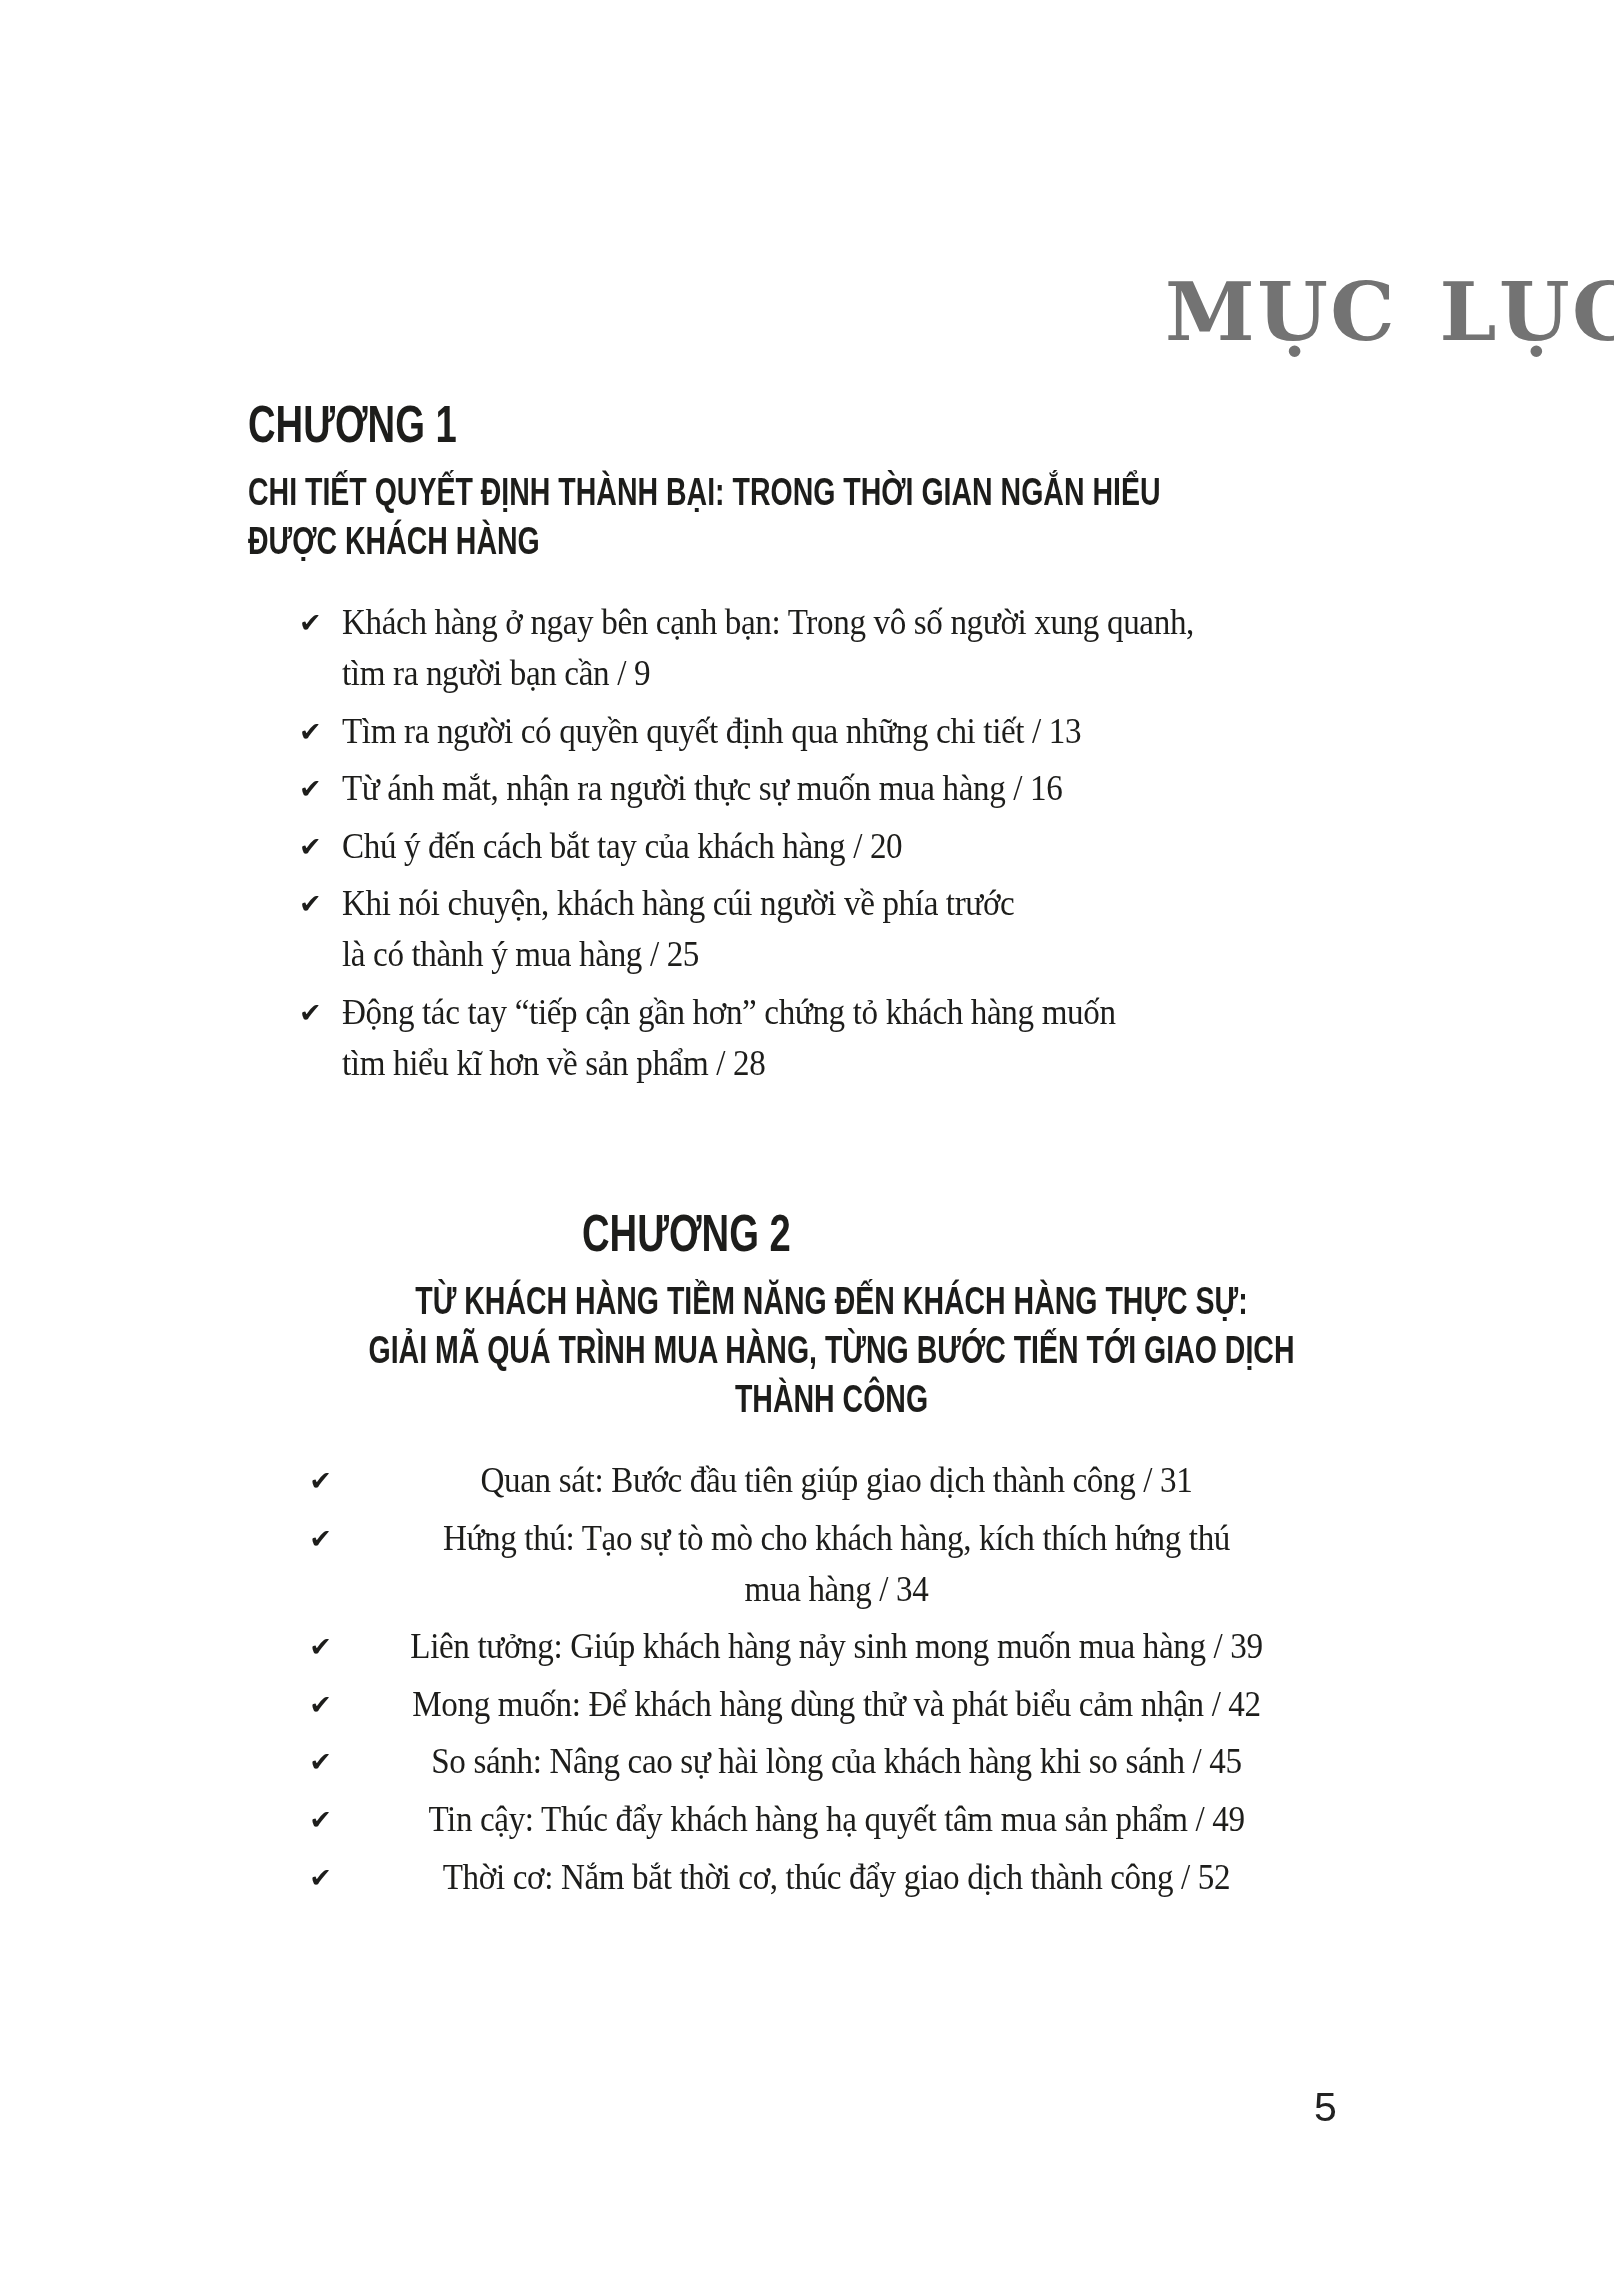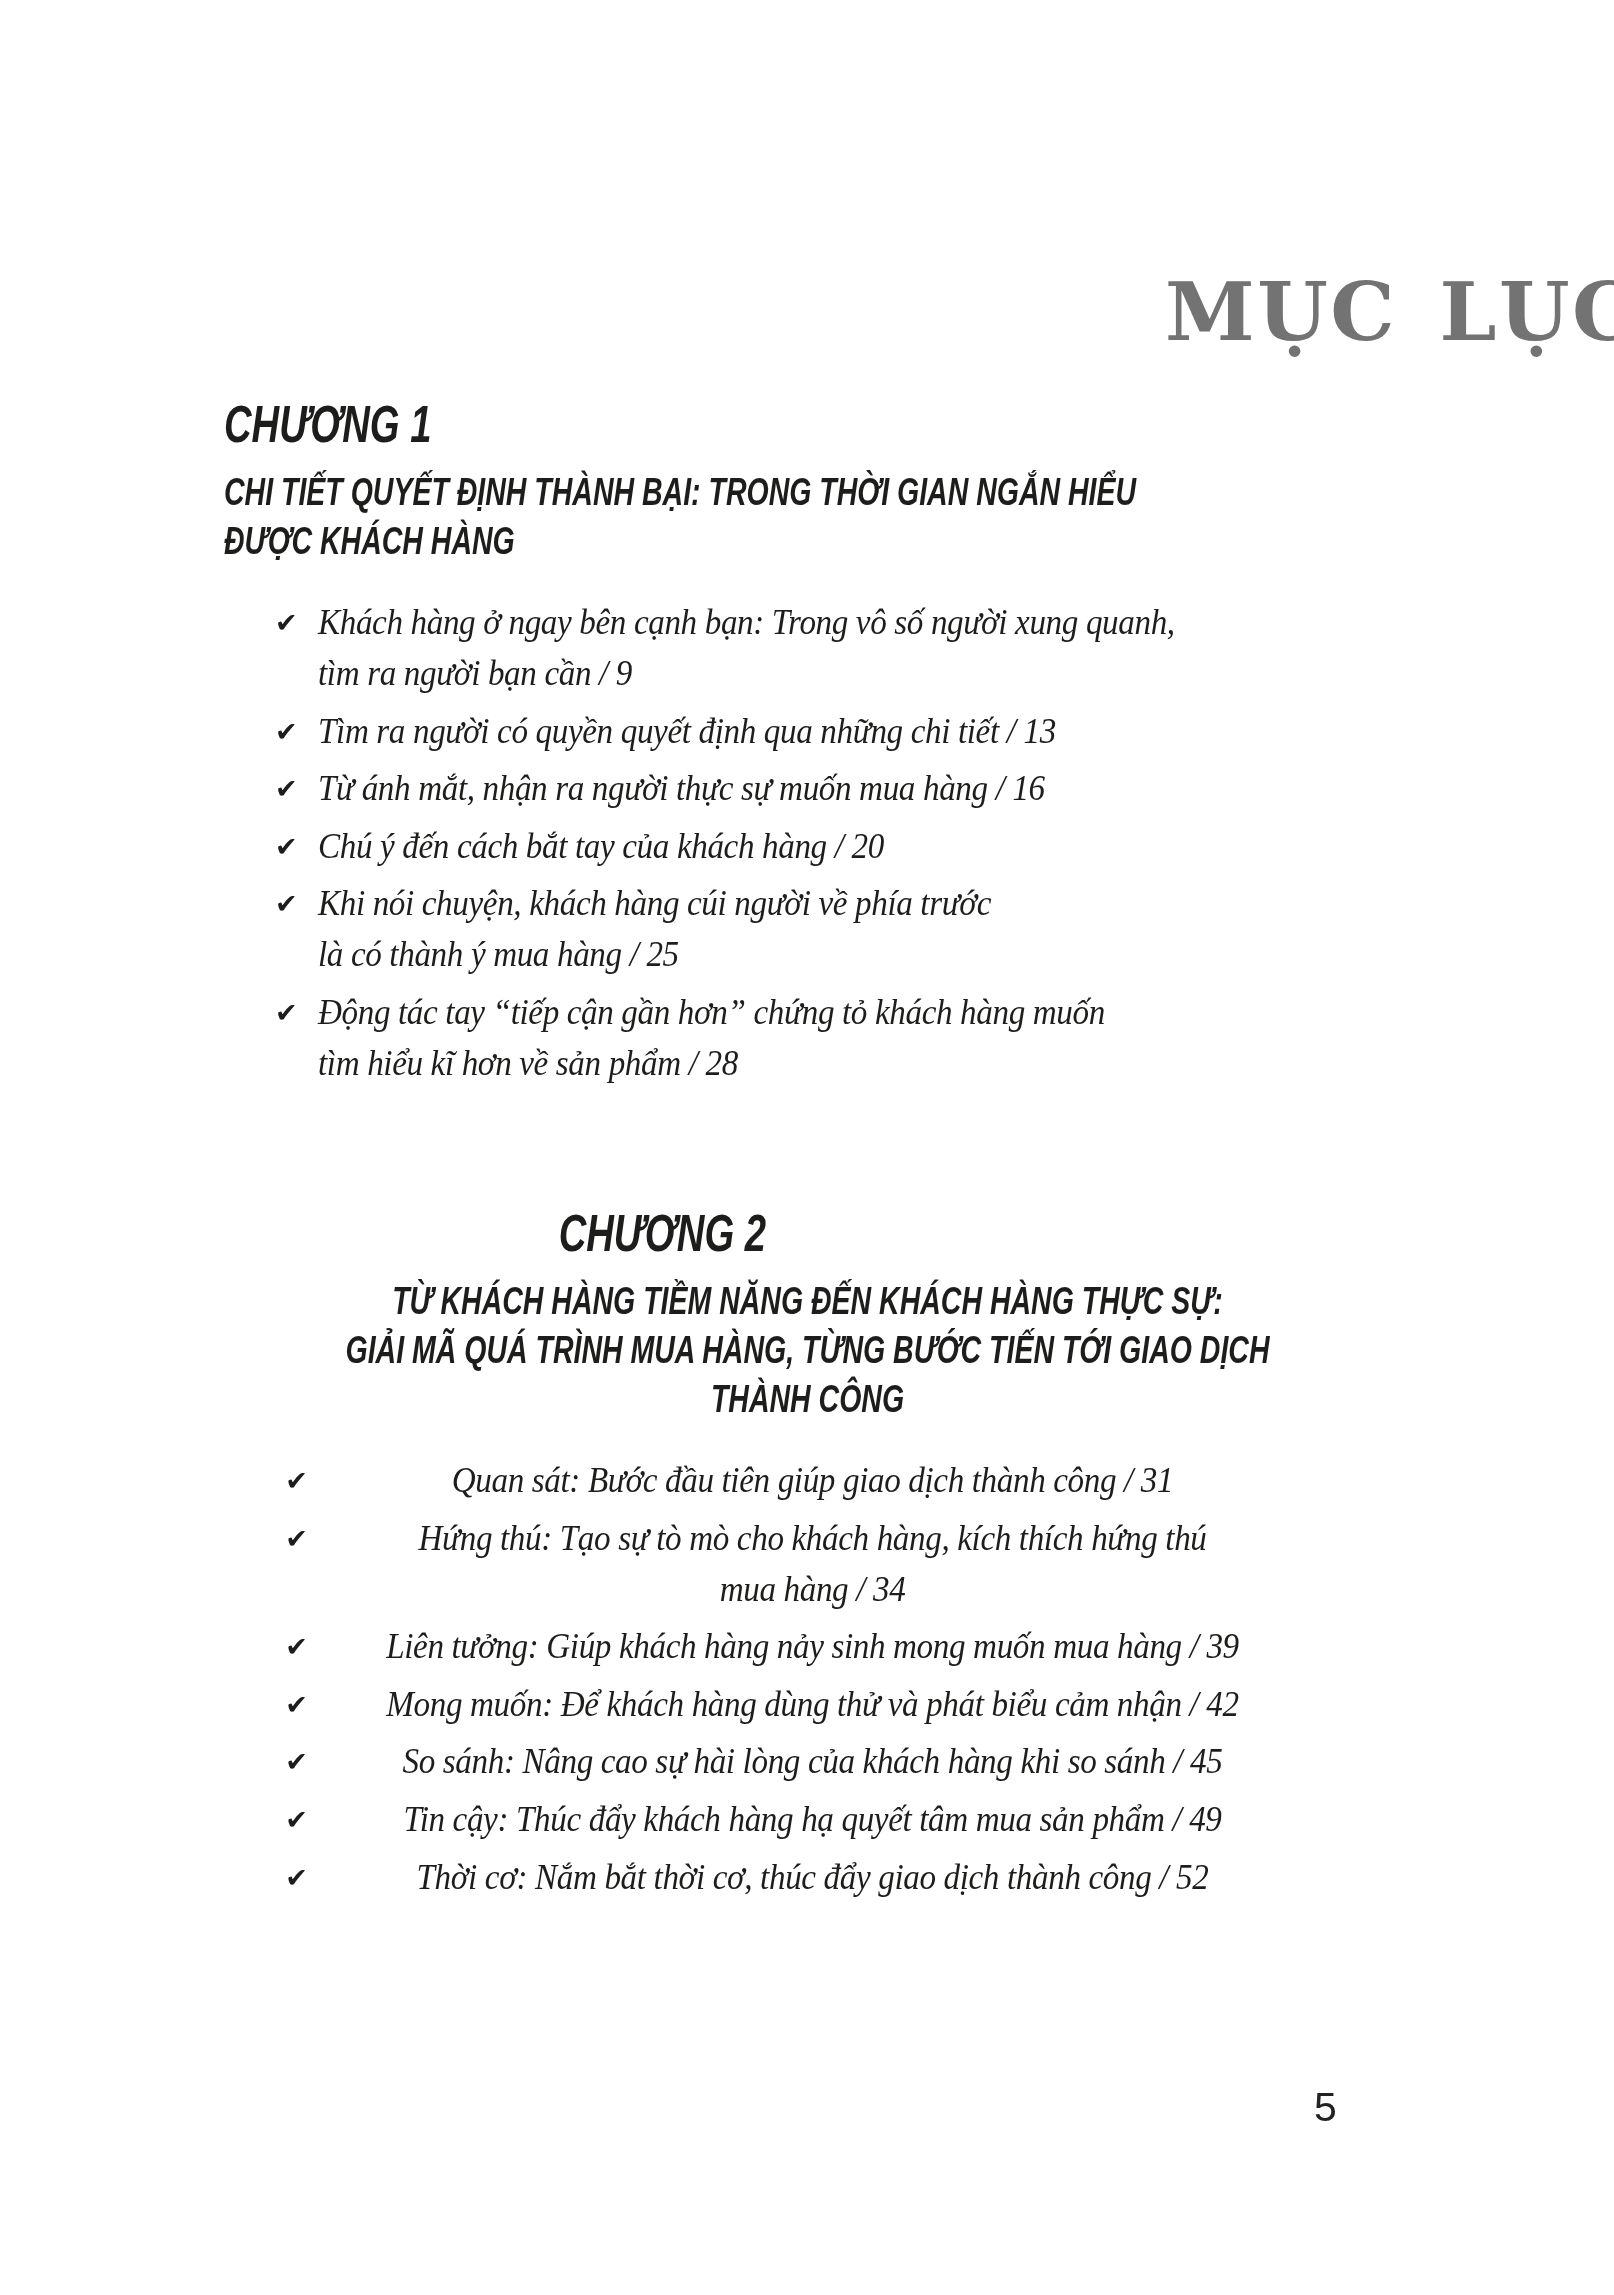--- a/index.html
+++ b/index.html
@@ -28,23 +28,22 @@
     line-height: 1.15;
     letter-spacing: 2.5px;
     word-spacing: 11.5px;
     color: #737373;
     margin-left: 24px;
   }
 
   
   .chapter {
     position: absolute;
-    left: 224px;
+    left: 248px;
     width: 1169px;
-    font-style: italic;
   }
   .chapter-1 { top: 399px; }
   .chapter-2 { top: 1208px; text-align: center; }
 
   .chapter-label {
     font-family: "Liberation Sans", sans-serif;
     font-weight: 700;
     font-size: 51px;
     line-height: 1;
     transform: scaleX(0.75);

